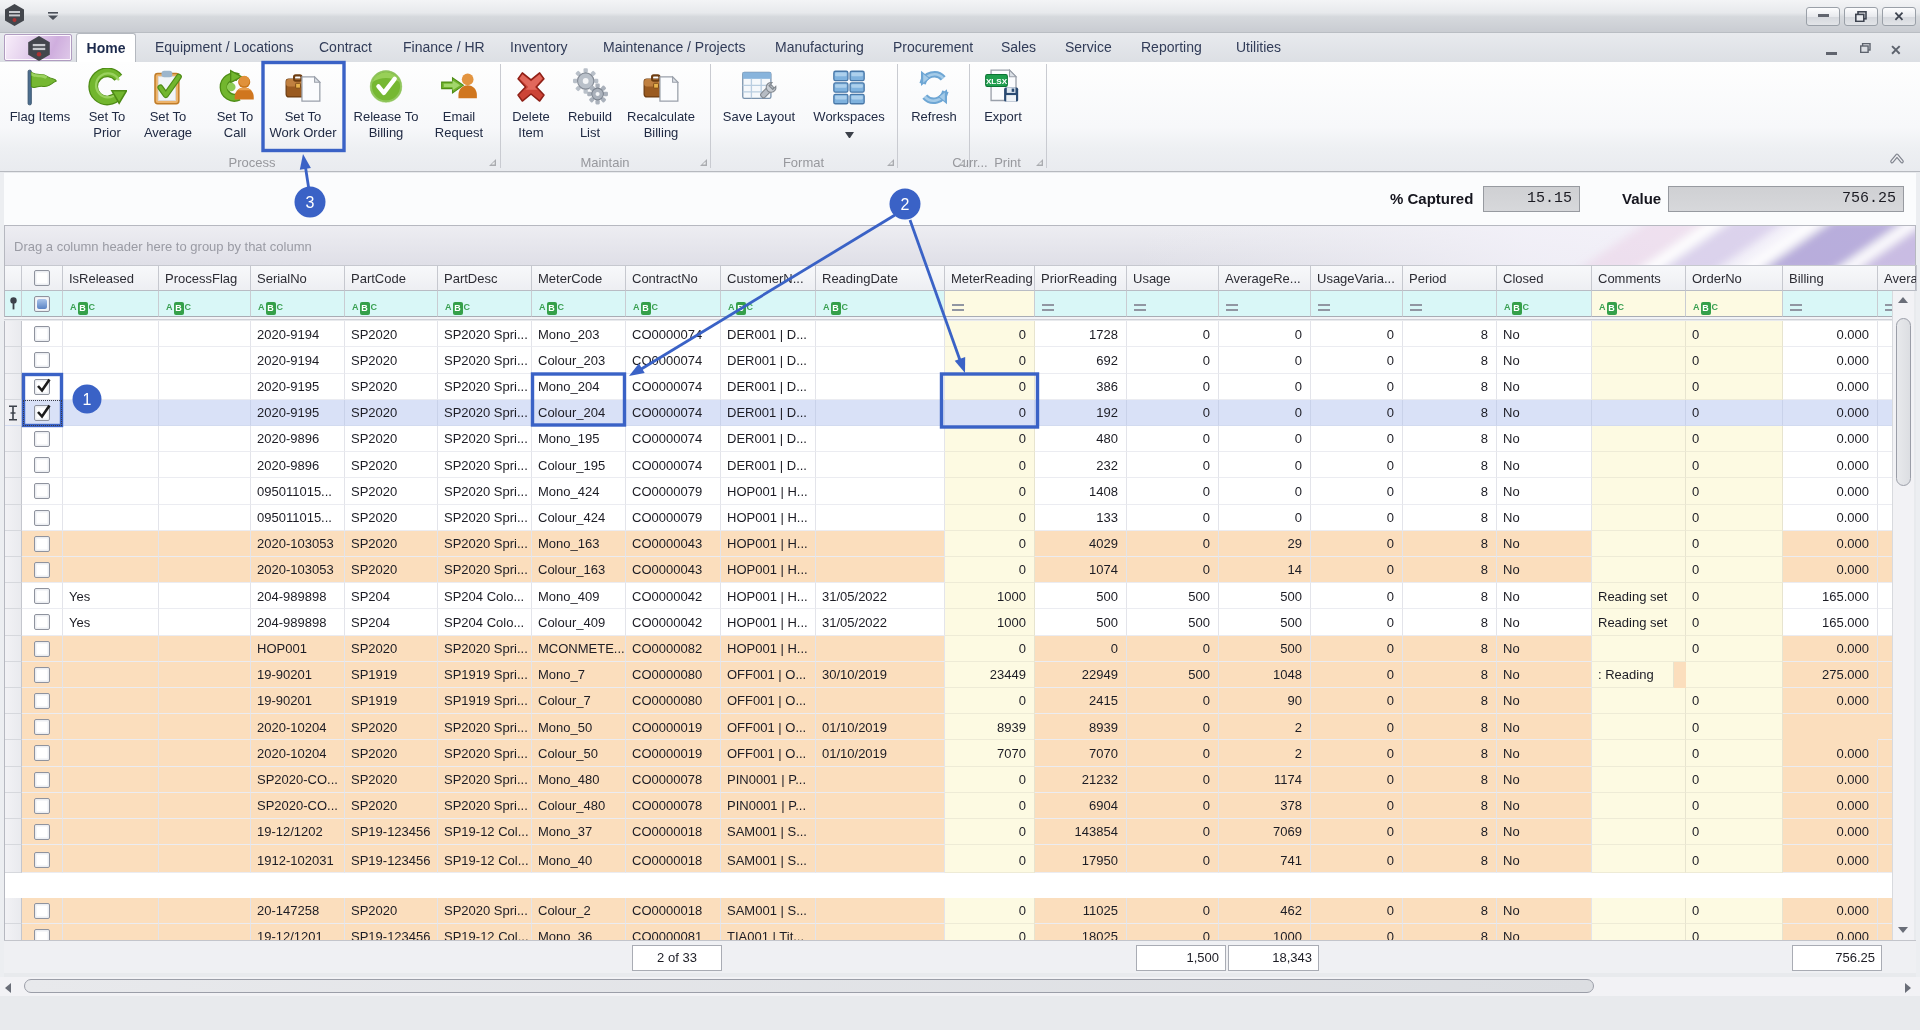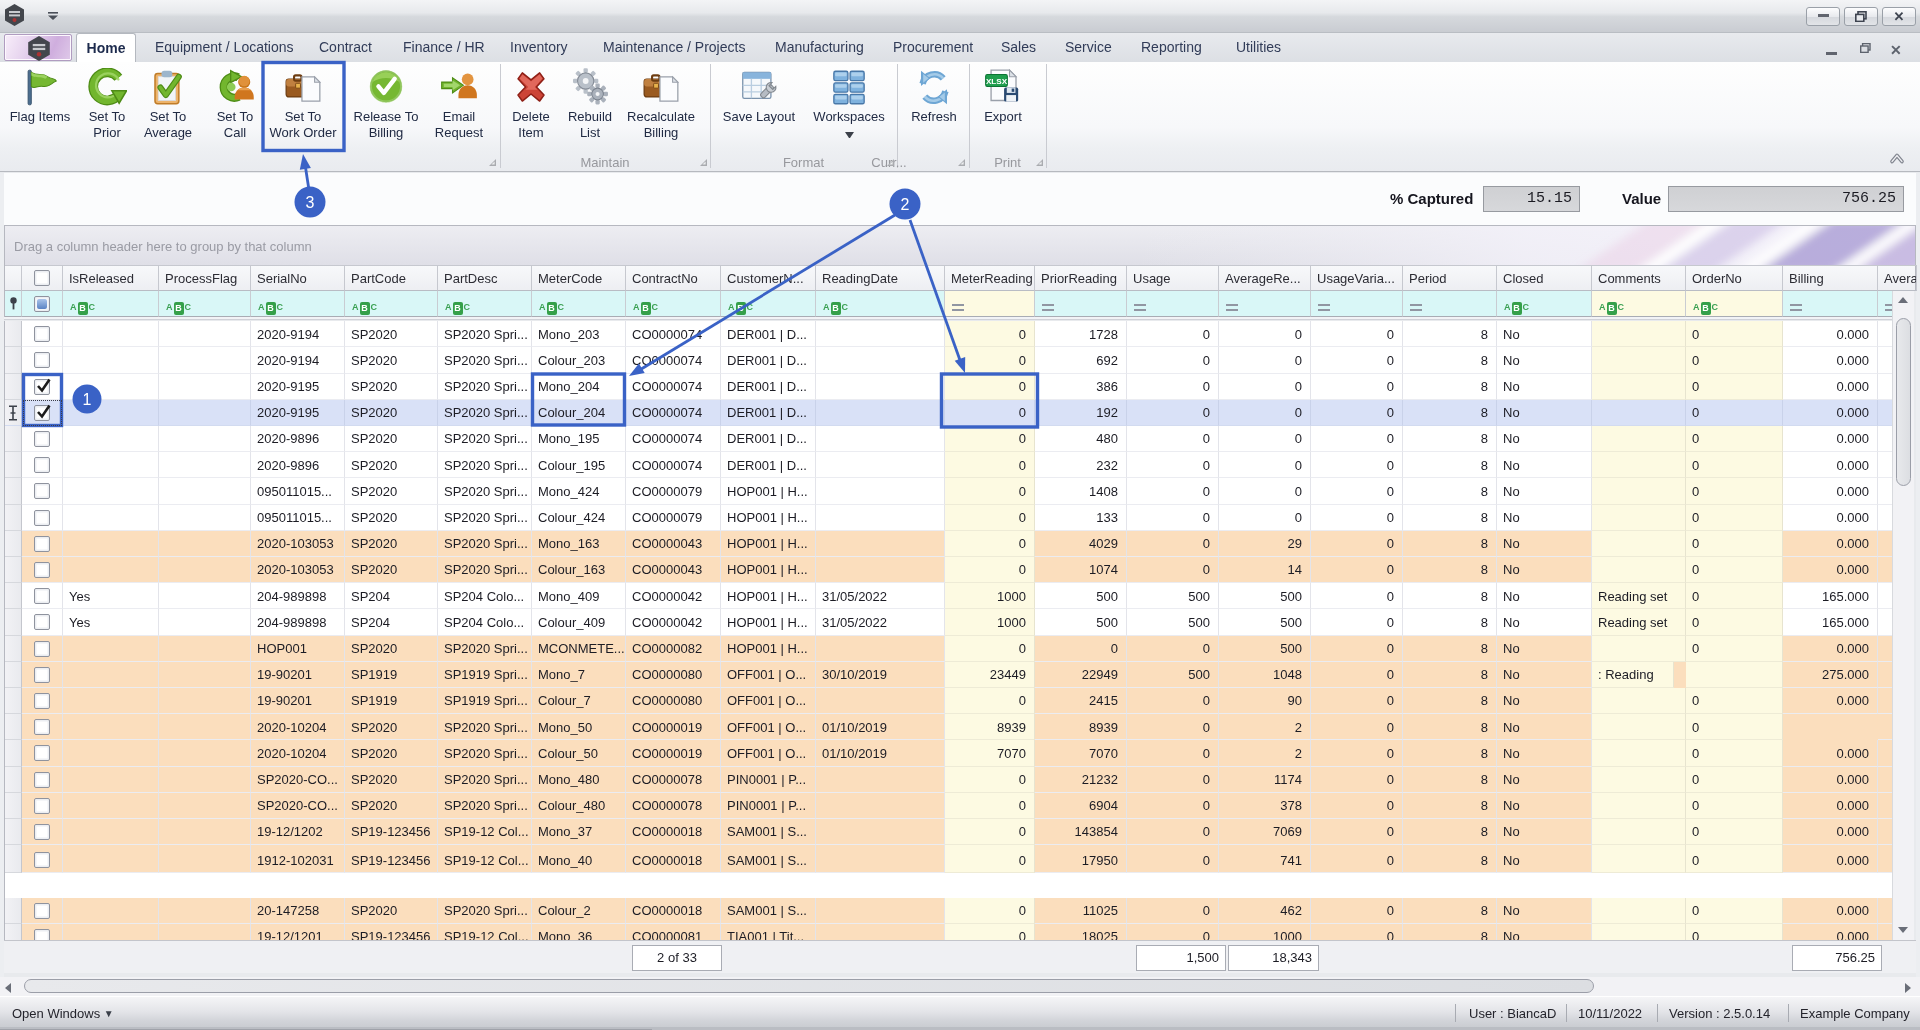--- a/index.html
+++ b/index.html
@@ -327,23 +327,24 @@
 <rect x="21" y="25" width="9" height="6" fill="#eef2f7"></rect>
 <rect x="26" y="19" width="2.4" height="3" fill="#2a4a72"></rect>
 </svg></div>
         <div class="rlab">Export</div>
       </div>
 <div class="rsep" style="left:500px"></div>
       <div class="rsep" style="left:710px"></div>
       <div class="rsep" style="left:897px"></div>
       <div class="rsep" style="left:969px"></div>
       <div class="rsep" style="left:1046px"></div>
+<div class="glab" style="left:4px;width:496px">Process</div>
       <div class="glab" style="left:500px;width:210px">Maintain</div>
       <div class="glab" style="left:710px;width:187px">Format</div>
-      <div class="glab" style="left:853px;width:72px">Curr...</div>
+      <div class="glab" style="left:934px;width:72px">Curr...</div>
       <div class="glab" style="left:969px;width:77px">Print</div>
       <svg class="crn" style="left:488px" width="9" height="9" viewBox="0 0 9 9">
         <path d="M1 8 L8 8 L8 1 Z" fill="#a9abaf"></path>
         <path d="M3.4 6.6 L6.6 6.6 L6.6 3.4 Z" fill="#eceef0"></path>
       </svg>
       <svg class="crn" style="left:699px" width="9" height="9" viewBox="0 0 9 9">
         <path d="M1 8 L8 8 L8 1 Z" fill="#a9abaf"></path>
         <path d="M3.4 6.6 L6.6 6.6 L6.6 3.4 Z" fill="#eceef0"></path>
       </svg>
       <svg class="crn" style="left:886px" width="9" height="9" viewBox="0 0 9 9">
@@ -1052,33 +1053,20 @@
   <div class="fbox" style="left:1224px;width:91px;text-align:right;padding-right:6px">18,343</div>
   <div class="fbox" style="left:1788px;width:90px;text-align:right;padding-right:6px">756.25</div>
 </div>
 
 <div id="hsb" class="abs">
   <div class="sarr" style="left:5px;top:6px;border-top:5px solid transparent;border-bottom:5px solid transparent;border-right:6px solid #6a6e78"></div>
   <div class="sthumb" style="left:24px;top:2px;width:1570px;height:14px"></div>
   <div class="sarr" style="left:1905px;top:6px;border-top:5px solid transparent;border-bottom:5px solid transparent;border-left:6px solid #6a6e78"></div>
 </div>
 
-<div id="status" class="abs">
-  <div style="position:absolute;left:0;bottom:0;width:1920px;height:3px;background:#babdc3"></div>
-  <div style="position:absolute;left:0;bottom:0;width:652px;height:1px;background:#9fa2a9"></div>
-  <div style="position:absolute;left:12px;top:9px">Open Windows <span style="font-size:10px;position:relative;top:-1px;color:#3a3f49">▼</span></div>
-  <div class="sep" style="left:1455px"></div>
-  <div style="position:absolute;left:1469px;top:9px">User : BiancaD</div>
-  <div class="sep" style="left:1566px"></div>
-  <div style="position:absolute;left:1578px;top:9px">10/11/2022</div>
-  <div class="sep" style="left:1657px"></div>
-  <div style="position:absolute;left:1669px;top:9px">Version : 2.5.0.14</div>
-  <div class="sep" style="left:1788px"></div>
-  <div style="position:absolute;left:1800px;top:9px">Example Company</div>
-</div>
 
 <svg id="ann" width="1920" height="1030" viewBox="0 0 1920 1030">
 <g fill="none" stroke="#3a62c6" stroke-width="3.4">
 <rect x="263" y="62.5" width="81" height="88"></rect>
 <rect x="23.5" y="374.5" width="38" height="51"></rect>
 <rect x="532.5" y="374" width="92" height="51"></rect>
 <rect x="941.5" y="374" width="96" height="53"></rect>
 </g>
 <g stroke="#3a62c6" stroke-width="2.8">
 <line x1="309" y1="190" x2="304.5" y2="161"></line>

